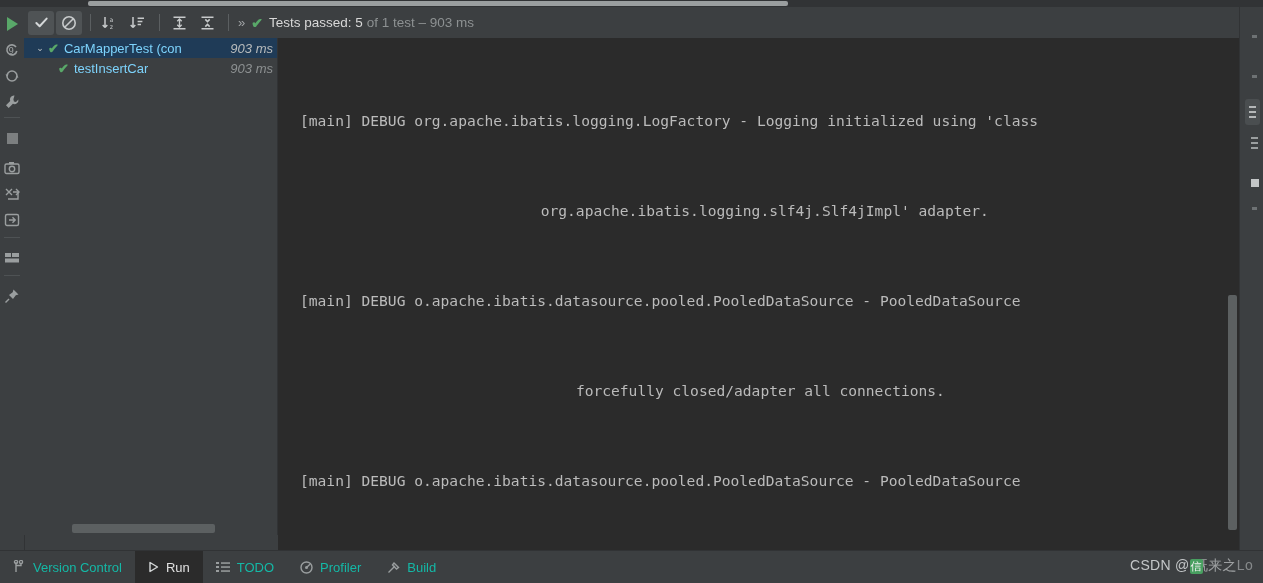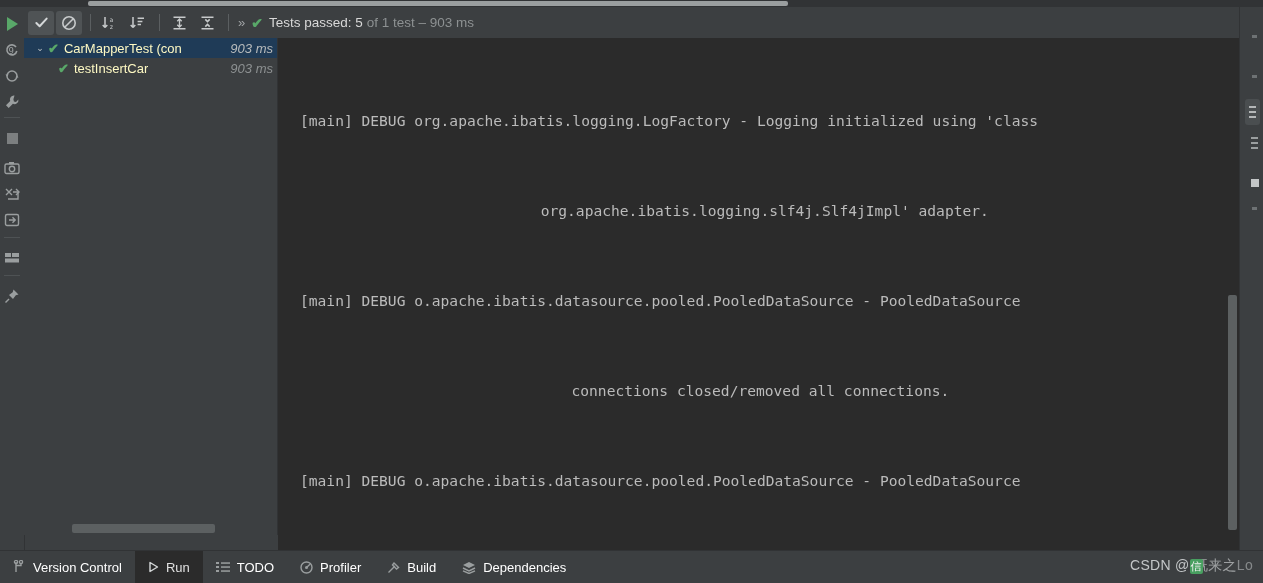--- a/index.html
+++ b/index.html
@@ -138,21 +138,21 @@
     flex: none;
   }
   .tree-chk {
     color: #59a869;
     font-size: 13px;
     font-weight: bold;
     margin-right: 5px;
     flex: none;
   }
   .tree-label {
-    color: #fef9c3;
+    color: #7dd3fc;
     overflow: hidden;
     text-overflow: clip;
   }
   .tree-time {
     position: absolute;
     right: 4px;
     color: #8d9192;
     font-size: 13px;
     background: inherit;
     padding-left: 4px;
@@ -265,21 +265,21 @@
     display: flex;
     align-items: center;
     box-sizing: border-box;
   }
   .sb-item {
     height: 33px;
     display: flex;
     align-items: center;
     padding: 0 13px;
     font-size: 13px;
-    color: #ffffff;
+    color: #14b8a6;
     white-space: nowrap;
   }
   .sb-item.active {
     background: #2b2b2b;
     color: #e0e0e0;
   }
   .sb-ico {
     margin-right: 7px;
     display: inline-flex;
     align-items: center;
@@ -454,21 +454,21 @@
   <div id="tree-hscroll-track">
     <div id="tree-hscroll-thumb"></div>
   </div>
 </div>
 
 <div id="console">
   <div id="console-text">
     <span class="log-line">[main] DEBUG org.apache.ibatis.logging.LogFactory - Logging initialized using 'class</span>
     <span class="log-cont">  org.apache.ibatis.logging.slf4j.Slf4jImpl' adapter.</span>
     <span class="log-line">[main] DEBUG o.apache.ibatis.datasource.pooled.PooledDataSource - PooledDataSource</span>
-    <span class="log-cont"> connections closed/removed all connections.</span>
+    <span class="log-cont"> forcefully closed/adapter all connections.</span>
     <span class="log-line">[main] DEBUG o.apache.ibatis.datasource.pooled.PooledDataSource - PooledDataSource</span>
     
     
     
     
     
     
     
     
     
@@ -548,27 +548,17 @@
 
   <div class="sb-item">
     <span class="sb-ico">
       <svg width="13" height="13" viewBox="0 0 13 13">
         <path d="M1.5 11.5 L8 5 M7 2 L11.5 6.5 L9.5 8 L5.5 4 Z" stroke="#9a9e9f" stroke-width="1.4" fill="none"></path>
       </svg>
     </span>
     <span>Build</span>
   </div>
 
-  <div class="sb-item">
-    <span class="sb-ico">
-      <svg width="14" height="13" viewBox="0 0 14 13">
-        <path d="M7 1 L13 4 L7 7 L1 4 Z" fill="#9a9e9f"></path>
-        <path d="M1 7 L7 10 L13 7" stroke="#9a9e9f" stroke-width="1.4" fill="none"></path>
-        <path d="M1 9.8 L7 12.5 L13 9.8" stroke="#9a9e9f" stroke-width="1.4" fill="none"></path>
-      </svg>
-    </span>
-    <span>Dependencies</span>
-  </div>
 
   <div id="watermark">
     <span>CSDN @</span><span class="wm-badge">信</span><span class="wm-cjk">既来之</span><span class="wm-tail">Lo</span>
   </div>
 </div>
 
 </body></html>

